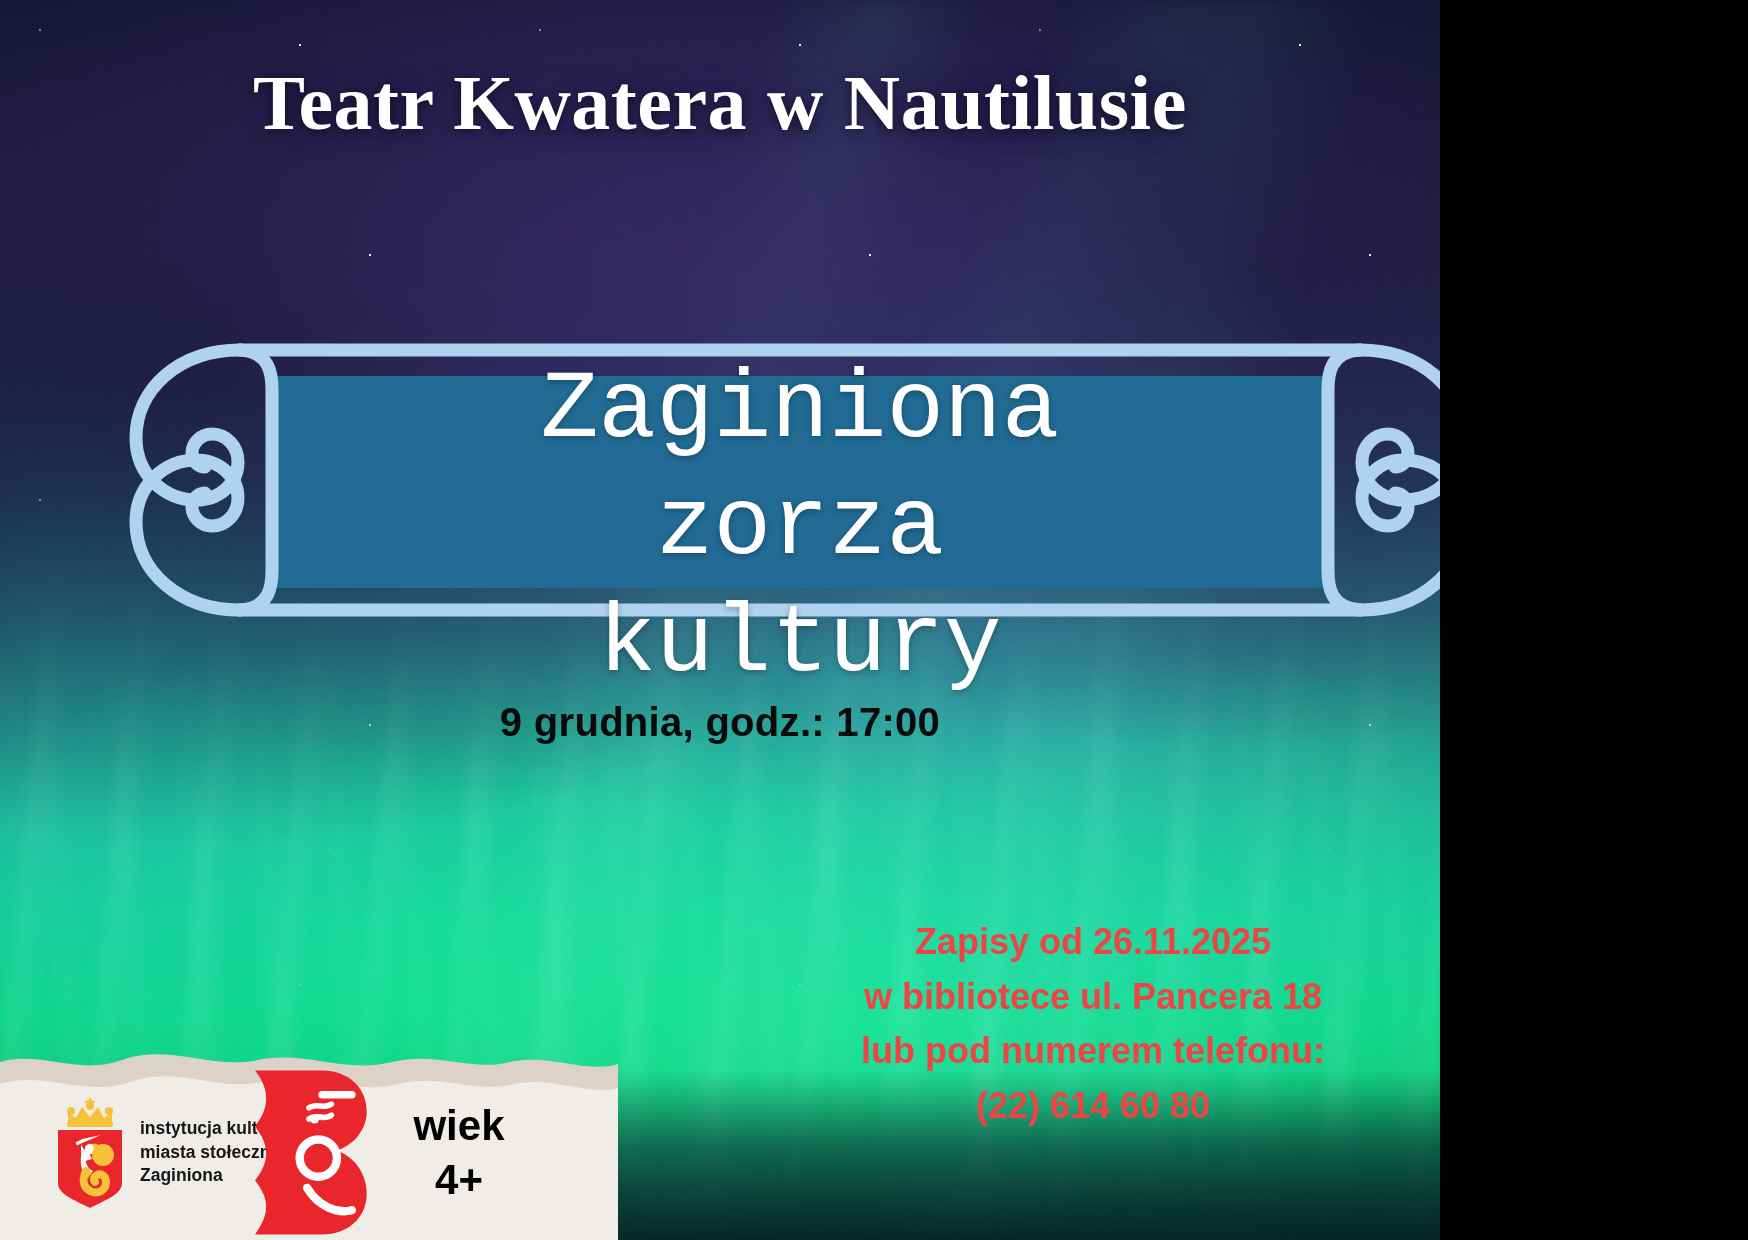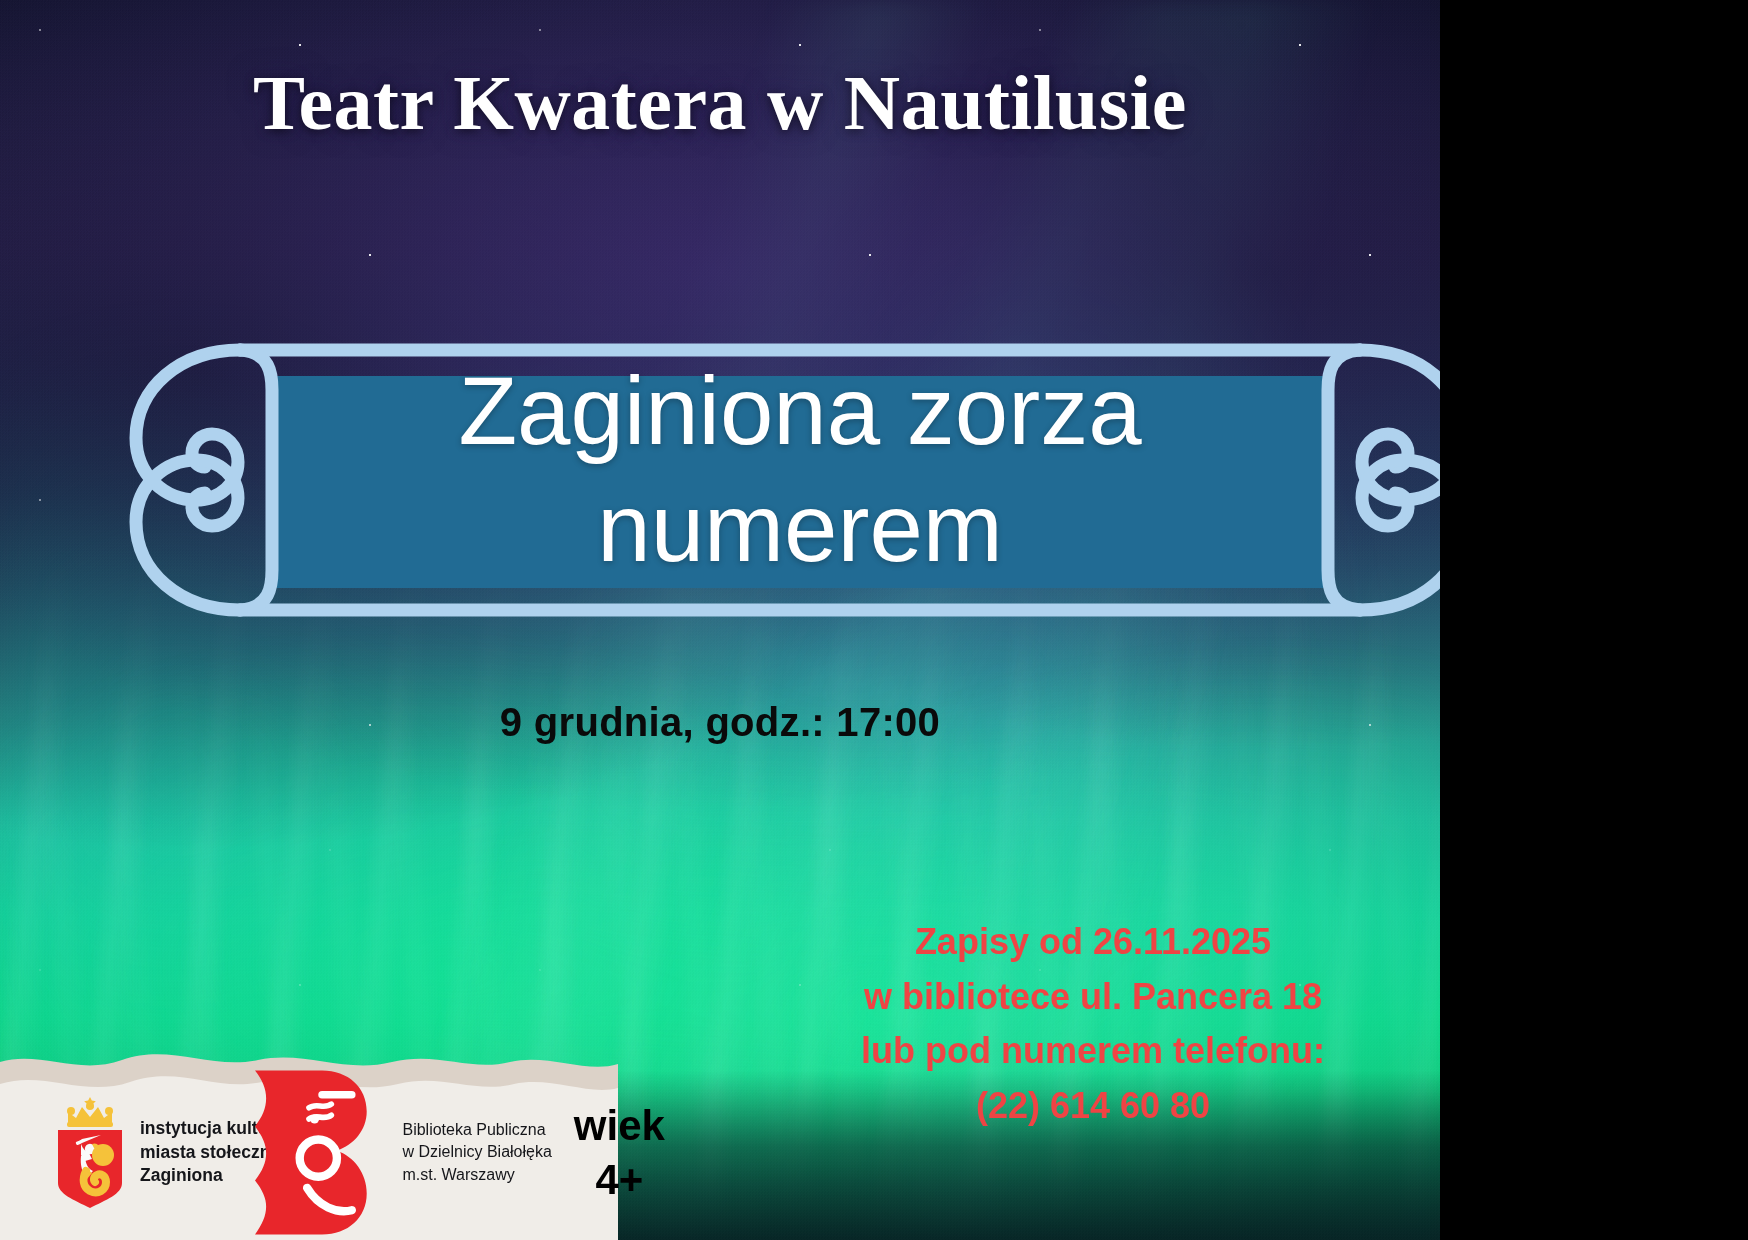--- a/index.html
+++ b/index.html
@@ -128,21 +128,21 @@
   .banner-wrap{
     position:absolute;
     left:120px;top:330px;
     width:1360px;height:300px;
   }
   .banner-svg{position:absolute;inset:0;width:100%;height:100%;}
   .banner-text{
     position:absolute;
     left:250px;right:250px;top:22px;
     text-align:center;
-    font-family:Liberation Sans, sans-serif;
+    font-family:Liberation Mono, monospace;
     font-size:96px;
     line-height:1.22;
     color:#ffffff;
     text-shadow:0 2px 6px rgba(0,0,0,.28);
   }
 
   
   .date-line{
     position:absolute;left:0;right:0;top:700px;
     text-align:center;
@@ -255,21 +255,21 @@
                  C 1260,130 1242,147 1242,168
                  C 1242,184 1254,196 1268,196
                  C 1279,196 1288,187 1288,177
                  C 1288,169 1282,163 1275,163"></path>
         <path d="M1240,20 C 1210,22 1208,44 1208,60 L1208,240 C1208,256 1210,278 1240,280"></path>
       </g>
     </svg>
 
     <div class="banner-text">
       <div>Zaginiona zorza</div>
-      <div>numerem</div>
+      <div>kultury</div>
     </div>
   </div>
 
   <div class="date-line">9 grudnia, godz.: 17:00</div>
 
   <div class="contact">
     <div>Zapisy od 26.11.2025</div>
     <div>w bibliotece ul. Pancera 18</div>
     <div>lub pod numerem telefonu:</div>
     <div>(22) 614 60 80</div>
@@ -342,25 +342,20 @@
             <g fill="#FFFFFF">
               <rect x="38" y="14" width="20" height="4" rx="2"></rect>
               <path d="M33,23 c4,-3 8,1 12,-2" stroke="#FFFFFF" stroke-width="3" fill="none" stroke-linecap="round"></path>
               <path d="M33,29 c4,-3 8,1 12,-2" stroke="#FFFFFF" stroke-width="3" fill="none" stroke-linecap="round"></path>
               <circle cx="36" cy="29" r="2.4"></circle>
             </g>
             <circle cx="38" cy="50" r="10" fill="none" stroke="#FFFFFF" stroke-width="4.5"></circle>
             <path d="M32,66 C38,76 48,80 56,78" fill="none" stroke="#FFFFFF" stroke-width="4.5" stroke-linecap="round"></path>
           </svg>
         </div>
-        <div class="bib-label">
-          <div>Biblioteka Publiczna</div>
-          <div>w Dzielnicy Białołęka</div>
-          <div>m.st. Warszawy</div>
-        </div>
       </div>
 
       <div class="age">
         <div>wiek</div>
         <div>4+</div>
       </div>
 
     </div>
   </div>
 

